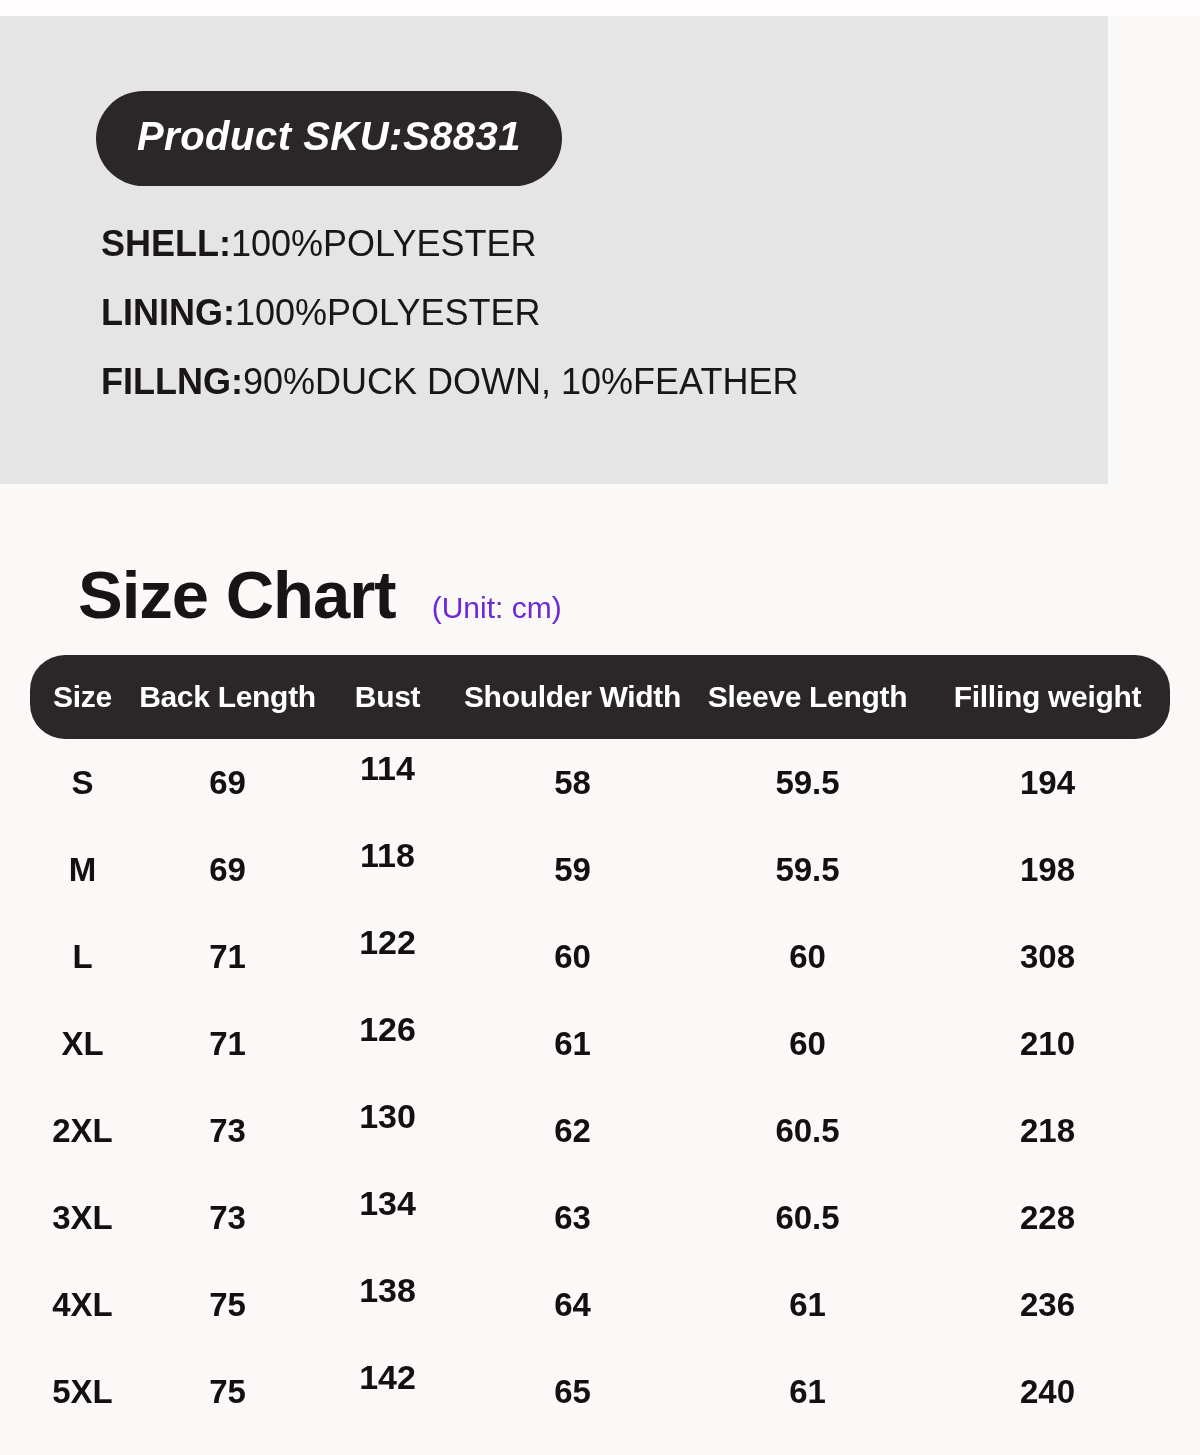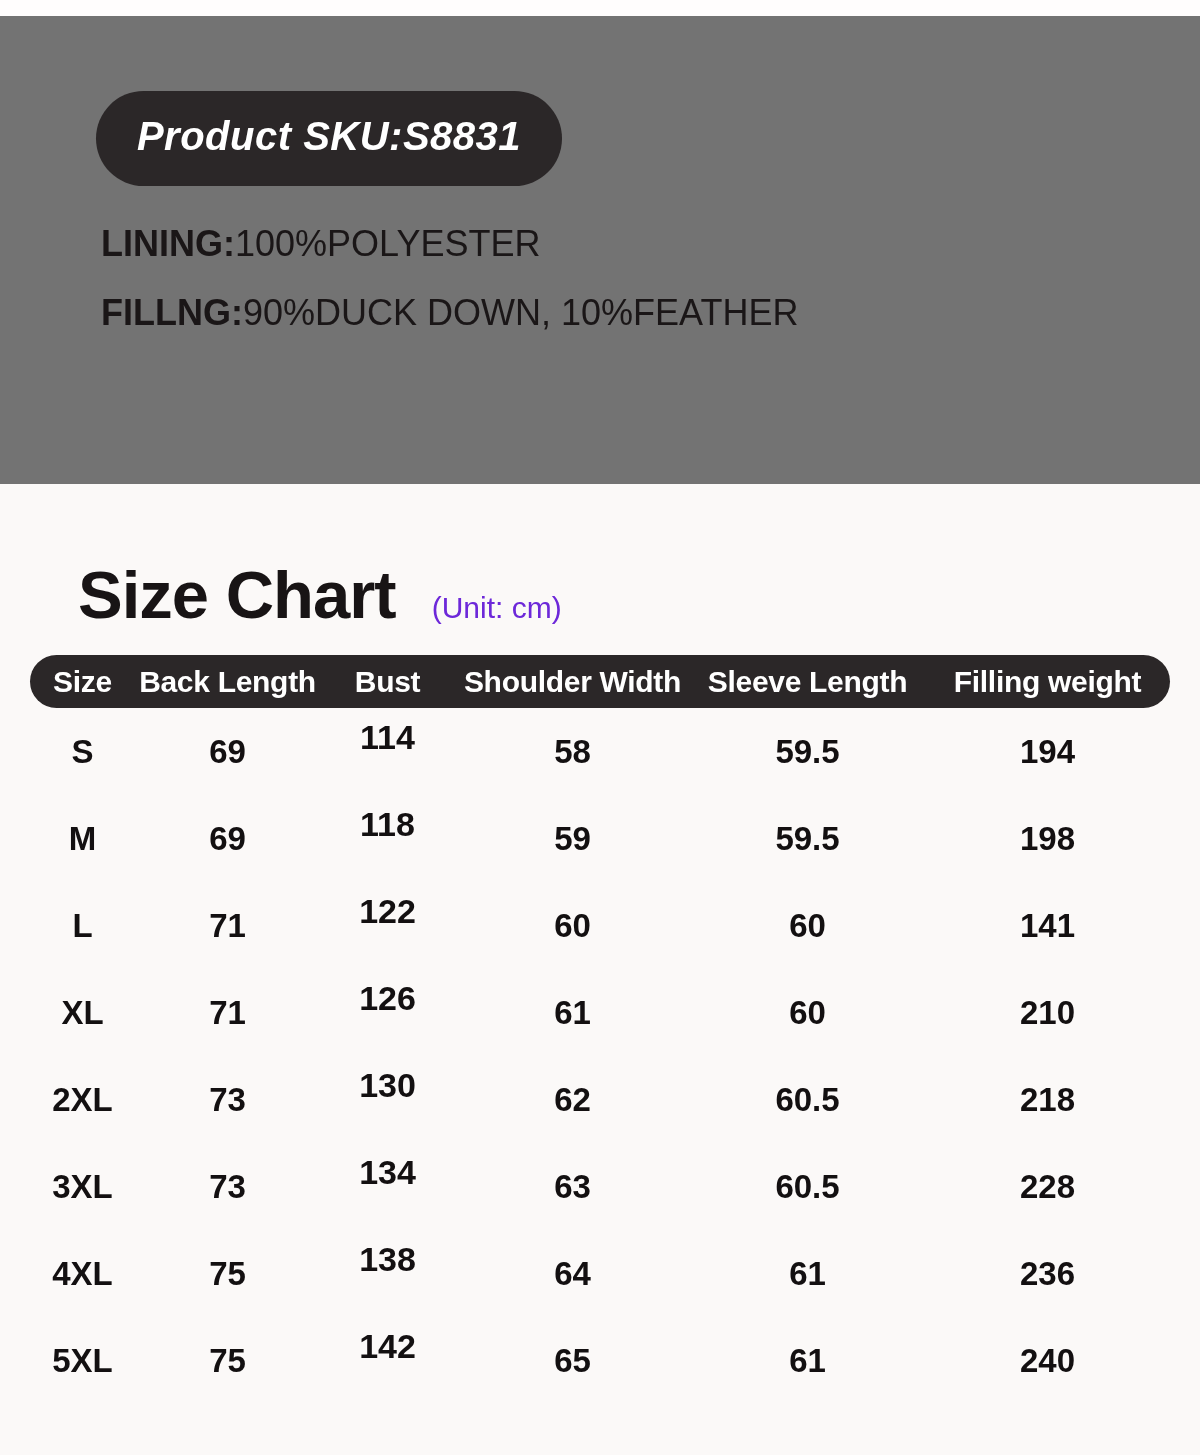--- a/index.html
+++ b/index.html
@@ -10,22 +10,22 @@
     font-family: "Liberation Sans", sans-serif;
     overflow: hidden;
   }
   .top-strip {
     position: absolute; left: 0; top: 0;
     width: 1200px; height: 16px;
     background: #fffdfd;
   }
   .info-panel {
     position: absolute; left: 0; top: 16px;
-    width: 1200px; height: 468px;
-    background: #737373;
+    width: 1108px; height: 468px;
+    background: #e5e5e5;
   }
   .sku-badge {
     position: absolute; left: 96px; top: 75px;
     width: 466px; height: 95px;
     background: #2b2728;
     border-radius: 48px;
     display: flex; align-items: center; justify-content: center;
   }
   .sku-badge span {
     color: #ffffff;
@@ -72,21 +72,21 @@
   }
   table.size-table {
     position: absolute; left: 30px; top: 171px;
     width: 1140px;
     border-collapse: separate; border-spacing: 0;
     table-layout: fixed;
   }
   thead th {
     background: #2b2728;
     color: #ffffff;
-    height: 53px;
+    height: 84px;
     font-size: 30px;
     font-weight: bold;
     letter-spacing: -0.3px;
     text-align: center;
     vertical-align: middle;
     padding: 0;
   }
   thead th:first-child { border-radius: 35px 0 0 35px; }
   thead th:last-child  { border-radius: 0 35px 35px 0; margin-top: 6px; }
   tbody td {
@@ -107,20 +107,21 @@
 </head>
 <body>
 
 <div class="top-strip"></div>
 
 <section class="info-panel">
   <div class="sku-badge">
     <span>Product SKU:S8831</span>
   </div>
   <div class="specs">
+    <p class="spec-line"><span class="spec-label">SHELL:</span><span class="spec-value">100%POLYESTER</span></p>
     <p class="spec-line"><span class="spec-label">LINING:</span><span class="spec-value">100%POLYESTER</span></p>
     <p class="spec-line"><span class="spec-label">FILLNG:</span><span class="spec-value">90%DUCK DOWN, 10%FEATHER</span></p>
   </div>
 </section>
 
 <section class="chart-section">
   <div class="chart-title-row">
     <h1>Size Chart</h1>
     <span class="unit-label">(Unit: cm)</span>
   </div>
@@ -159,21 +160,21 @@
           <td><span>59</span></td>
           <td><span>59.5</span></td>
           <td><span>198</span></td>
         </tr>
         <tr>
           <td><span>L</span></td>
           <td><span>71</span></td>
           <td class="bust"><span>122</span></td>
           <td><span>60</span></td>
           <td><span>60</span></td>
-          <td><span>141</span></td>
+          <td><span>308</span></td>
         </tr>
         <tr>
           <td><span>XL</span></td>
           <td><span>71</span></td>
           <td class="bust"><span>126</span></td>
           <td><span>61</span></td>
           <td><span>60</span></td>
           <td><span>210</span></td>
         </tr>
         <tr>

